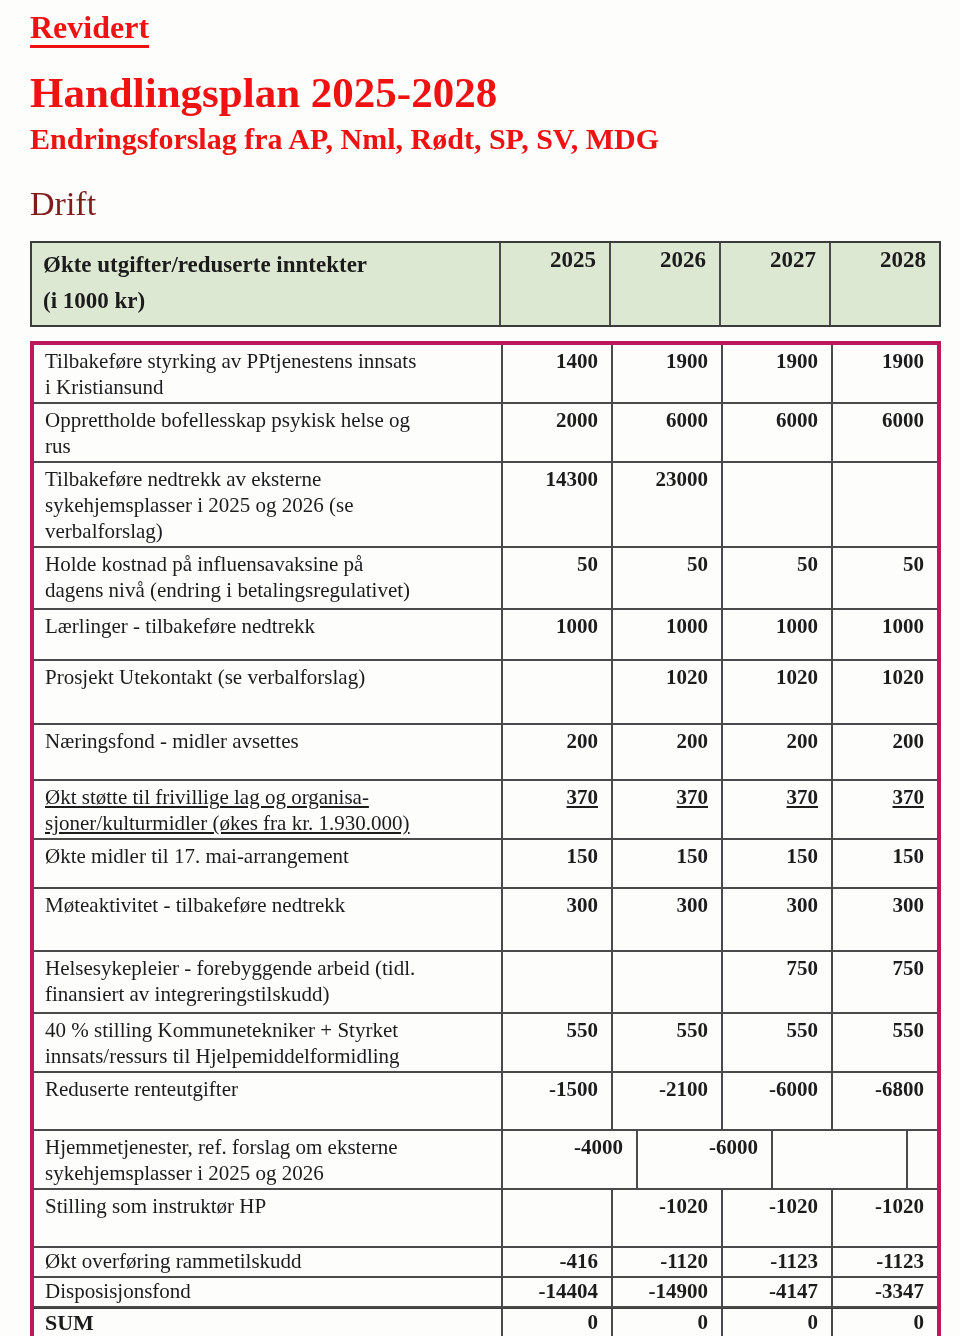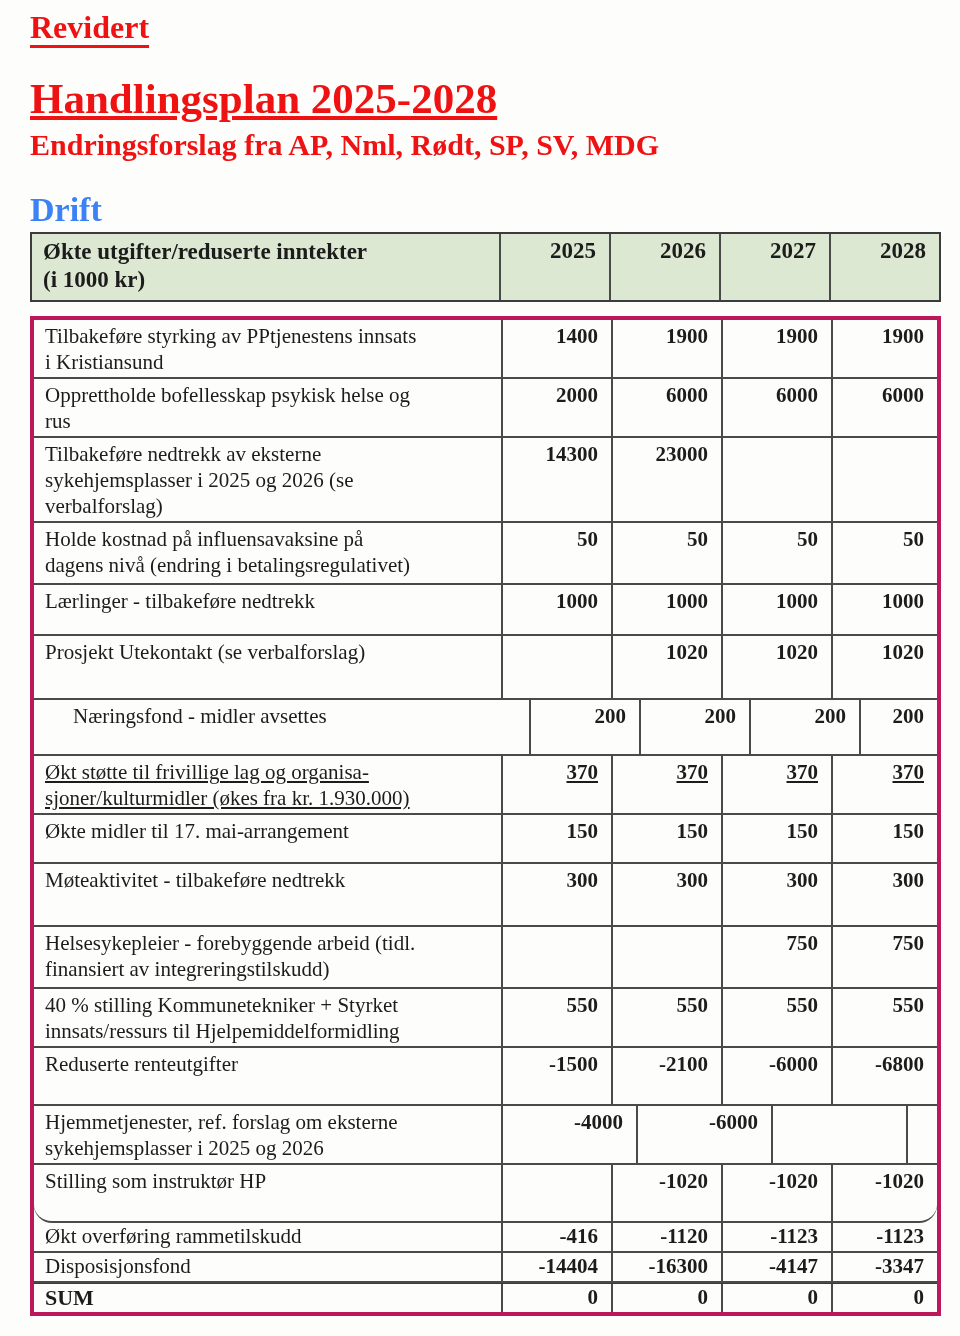--- a/index.html
+++ b/index.html
@@ -21,47 +21,47 @@
     line-height: 1.1;
   }
   .t-revidert {
     font-size: 32px;
     text-decoration: underline;
     text-decoration-thickness: 3px;
     text-underline-offset: 7px;
     display: inline-block;
     margin-top: 2px;
   }
-  .t-plan   { font-size: 43px; margin-top: 30px; text-decoration: underline; }
+  .t-plan   { font-size: 43px; margin-top: 24px; }
   .t-sub    { font-size: 30px; margin-top: 6px; }
   .t-drift  {
     font-size: 34px;
-    font-weight: bold;
-    color: #3b82f6;
+    font-weight: normal;
+    color: #7f1d1d;
     margin-top: 30px;
-    margin-bottom: 3px;
+    margin-bottom: 18px;
   }
 
   
   .budget-table { width: 911px; }
   .grid-row {
     display: grid;
     grid-template-columns: 469px 110px 110px 110px auto;
   }
   
   .thead {
     background: var(--green, #dde8d2);
     border: 2px solid #3c3c3c;
   }
   .thead .cell { border-right: 2px solid #4a4a4a; }
   .thead .cell:last-child { border-right: none; margin-left: 42px; }
   .header-label {
     font-weight: bold;
     font-size: 23px;
-    line-height: 28px;
+    line-height: 36px;
     padding: 4px 10px 6px 11px;
     white-space: pre-line;
     min-height: 62px;
   }
   .year-cell {
     font-weight: bold;
     font-size: 23px;
     text-align: right;
     padding: 4px 13px 0 0;
   }
@@ -90,29 +90,29 @@
     padding: 3px 13px 0 0;
   }
 
   
   .trow:nth-child(1)  { min-height: 56px; }
   .trow:nth-child(2)  { min-height: 57px; }
   .trow:nth-child(3)  { min-height: 85px; }
   .trow:nth-child(4)  { min-height: 62px; }
   .trow:nth-child(5)  { min-height: 51px; }
   .trow:nth-child(6)  { min-height: 64px; }
-  .trow:nth-child(7)  { min-height: 56px; padding-left: 28px; }
+  .trow:nth-child(7)  { min-height: 56px; }
   .trow:nth-child(8)  { min-height: 58px; text-decoration: underline; }
   .trow:nth-child(9)  { min-height: 49px; }
   .trow:nth-child(10) { min-height: 63px; }
   .trow:nth-child(11) { min-height: 62px; }
   .trow:nth-child(12) { min-height: 59px; }
   .trow:nth-child(13) { min-height: 58px; }
   .trow:nth-child(14) { min-height: 58px; gap: 25px; }
-  .trow:nth-child(15) { min-height: 58px; border-radius: 18px; }
+  .trow:nth-child(15) { min-height: 58px; }
   .trow:nth-child(16) { min-height: 28px; }
   .trow:nth-child(17) { min-height: 27px; }
   .trow:nth-child(18) { min-height: 28px; }
 
   .trow:nth-child(16) .cell,
   .trow:nth-child(17) .cell,
   .trow:nth-child(18) .cell { padding-top: 1px; line-height: 25px; }
 
   .sum-row .label-cell { font-weight: bold; font-size: 22px; }
   .sum-row { border-top: 1px solid #3c3c3c; }
@@ -260,21 +260,21 @@
         <div class="trow grid-row">
     <div class="cell label-cell">Økt overføring rammetilskudd</div>
     <div class="cell num-cell">-416</div>
     <div class="cell num-cell">-1120</div>
     <div class="cell num-cell">-1123</div>
     <div class="cell num-cell">-1123</div>
   </div>
         <div class="trow grid-row">
     <div class="cell label-cell">Disposisjonsfond</div>
     <div class="cell num-cell">-14404</div>
-    <div class="cell num-cell">-16300</div>
+    <div class="cell num-cell">-14900</div>
     <div class="cell num-cell">-4147</div>
     <div class="cell num-cell">-3347</div>
   </div>
         <div class="trow grid-row sum-row">
     <div class="cell label-cell">SUM</div>
     <div class="cell num-cell">0</div>
     <div class="cell num-cell">0</div>
     <div class="cell num-cell">0</div>
     <div class="cell num-cell">0</div>
   </div>

